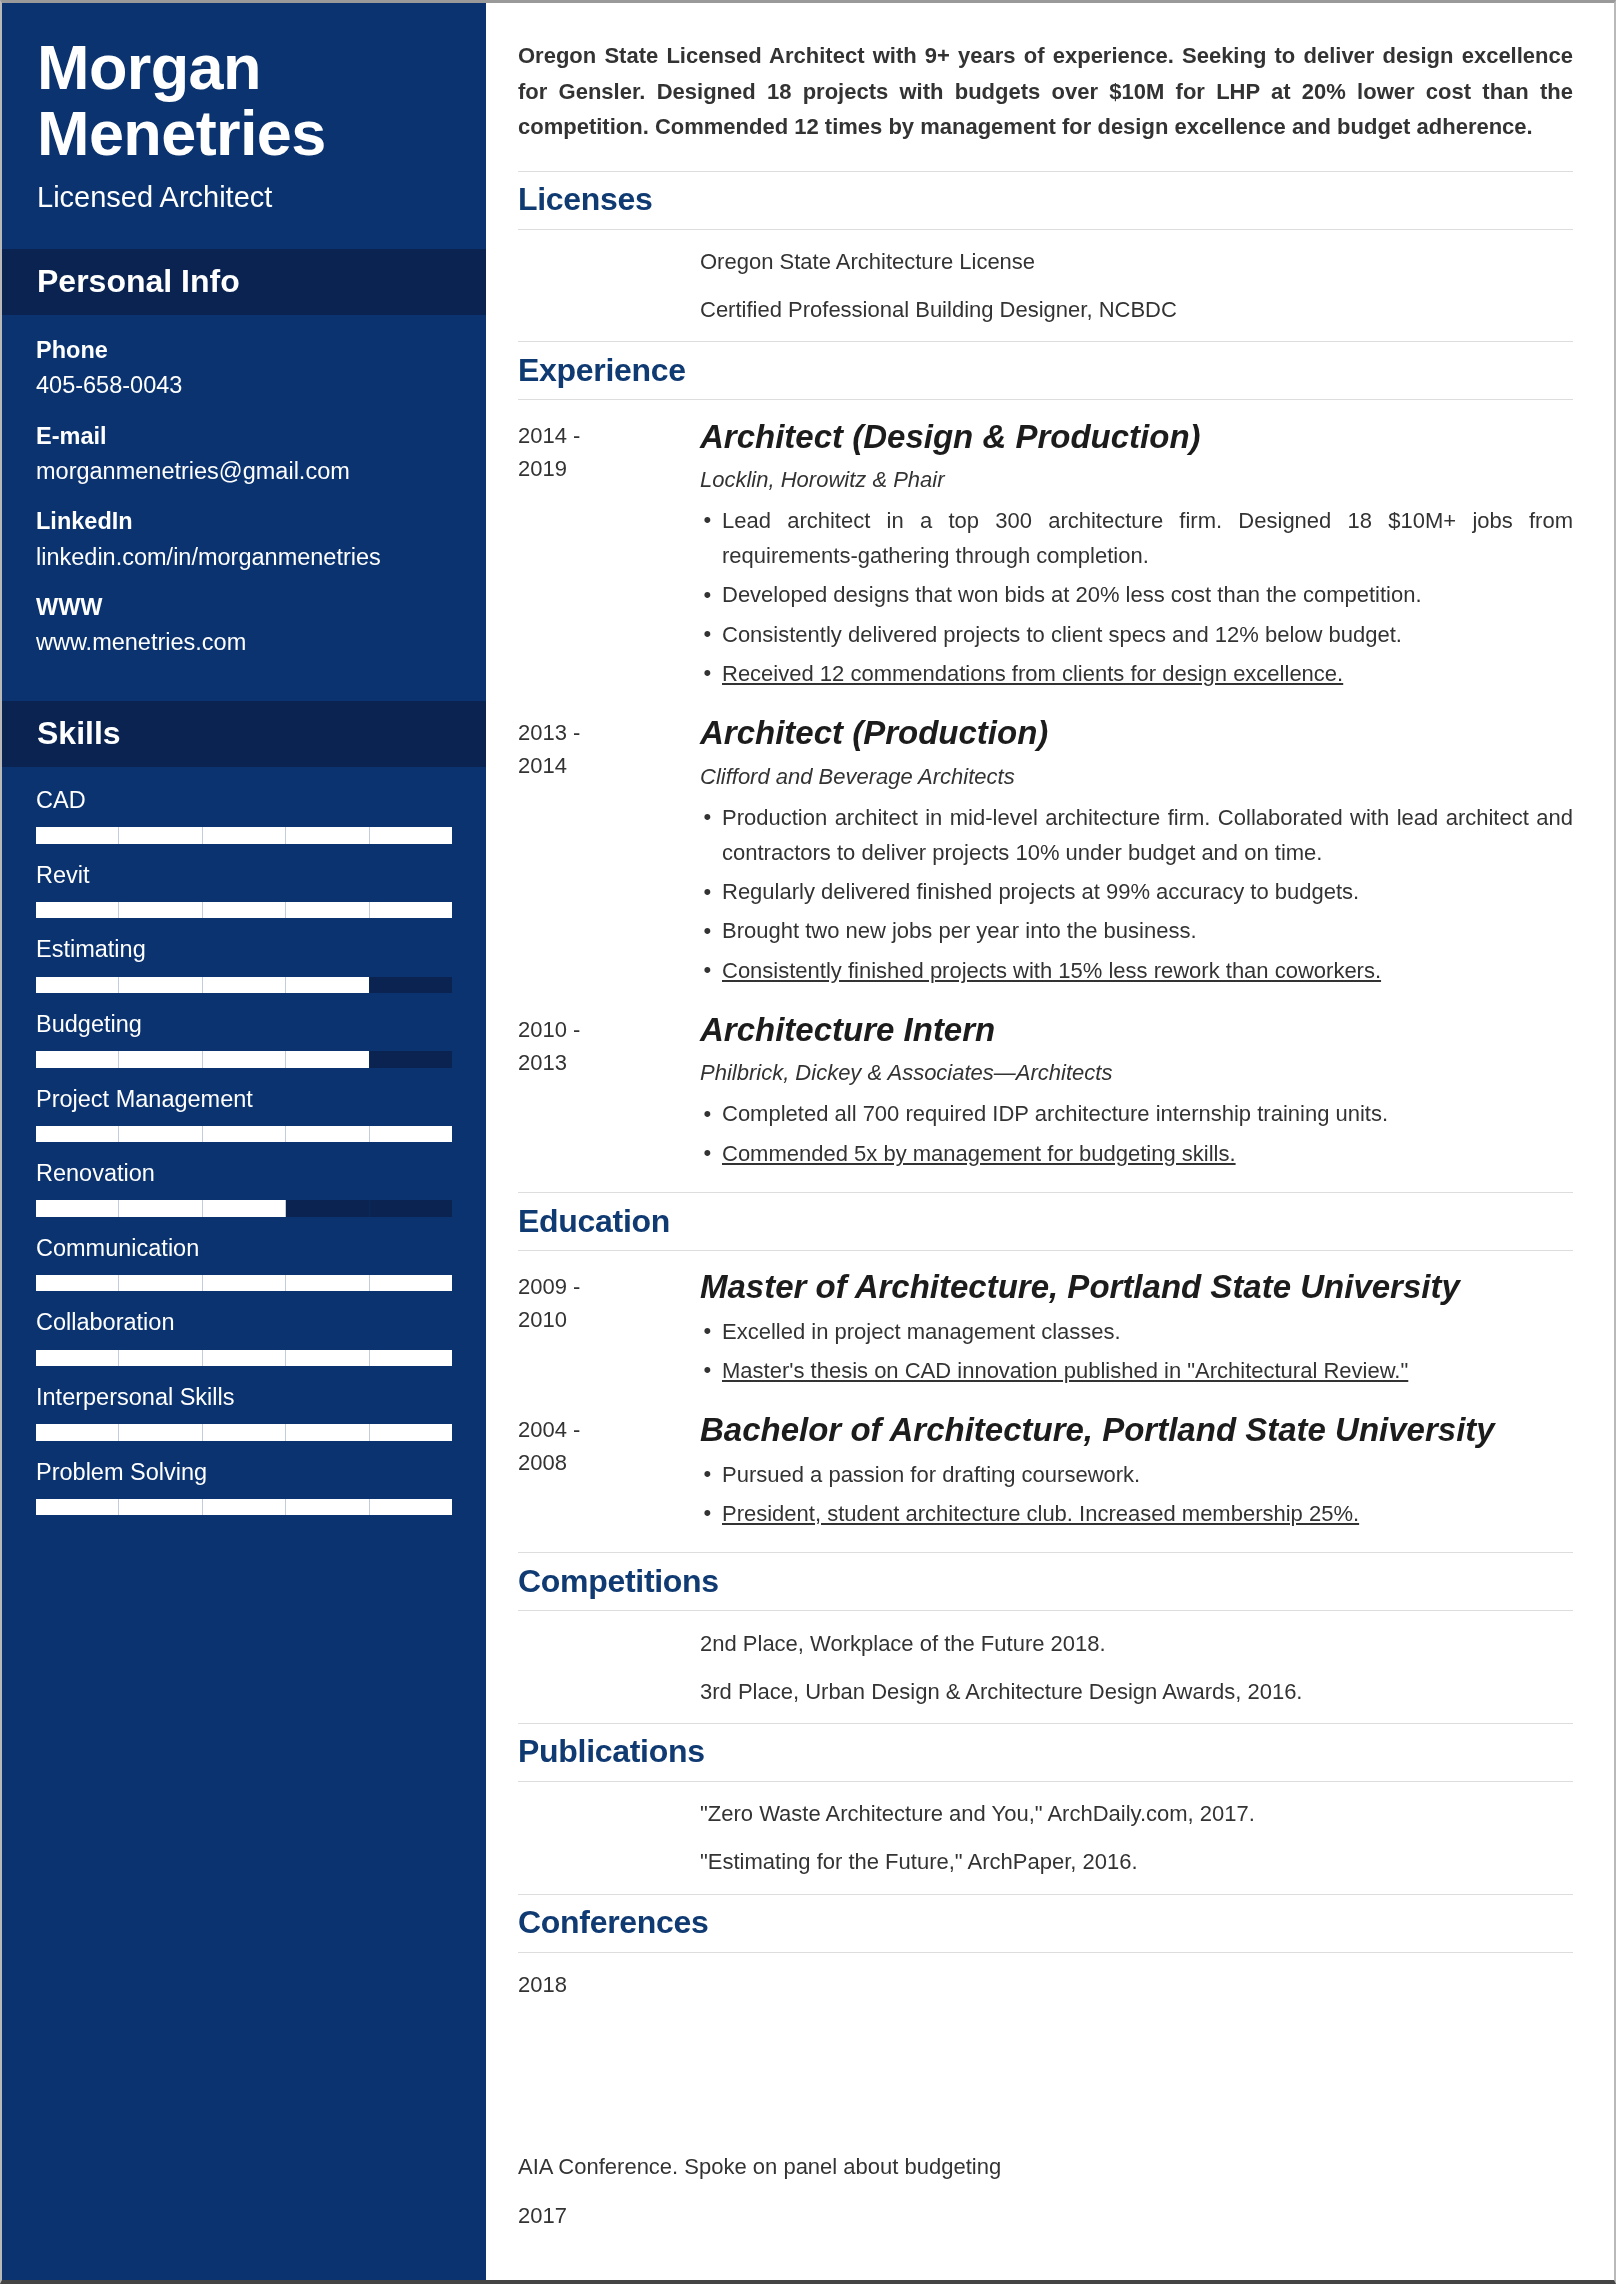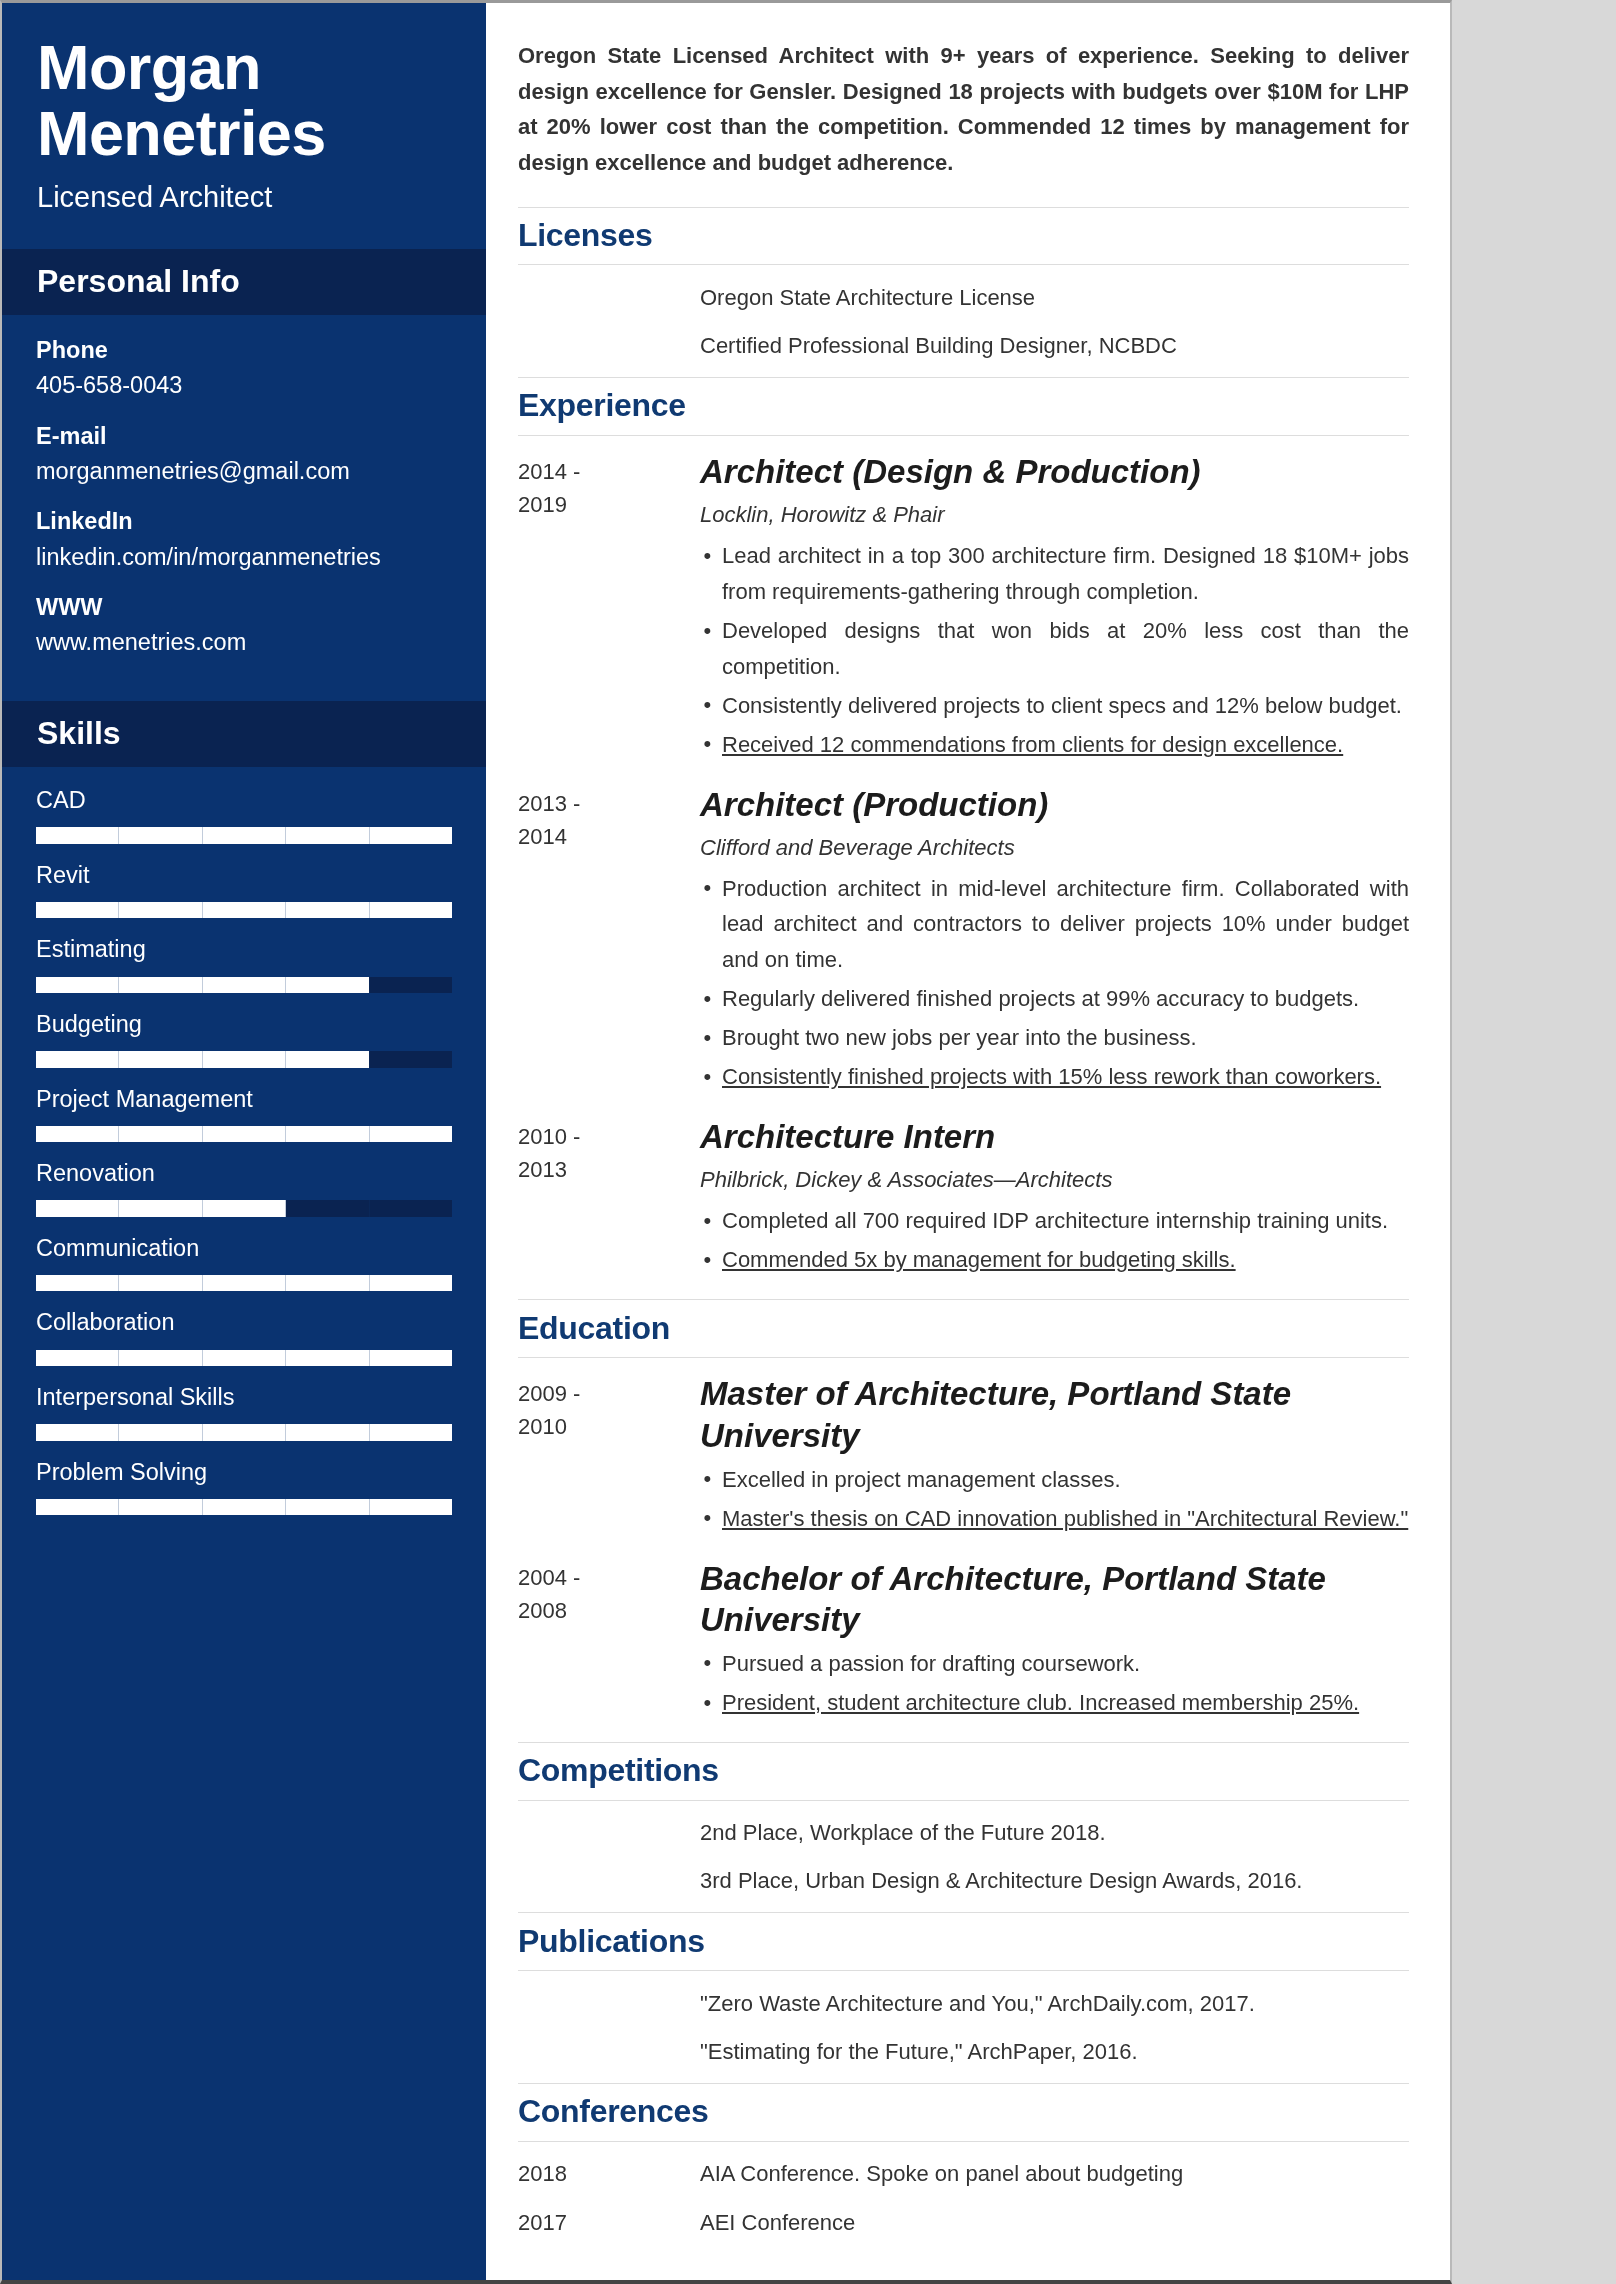--- a/index.html
+++ b/index.html
@@ -9,21 +9,21 @@
   body {
     width: 1616px;
     height: 2284px;
     font-family: "Liberation Sans", sans-serif;
     background: #d8d8d8;
     overflow: hidden;
   }
 
   .page {
     position: relative;
-    width: 1452px;
+    width: 1616px;
     height: 2284px;
     background: #7f1d1d;
     display: flex;
     border: 2.3px solid #b9b9b9;
     border-top: 3.5px solid #9a9a9a;
     border-bottom: 4.7px solid #444;
   }
 
   
   .sidebar {
@@ -200,20 +200,21 @@
   .plain-text {
     flex: 1 1 auto;
     font-size: 22px;
     line-height: 1.5;
     color: #333333;
   }
 
   .conf-row {
     display: flex;
     margin-bottom: 16.4px;
+    flex-direction: column;
   }
   .conf-year {
     flex: 0 0 182px;
     font-size: 22px;
     line-height: 1.5;
     color: #333333;
   }
   .conf-text {
     flex: 1 1 auto;
     font-size: 22px;

